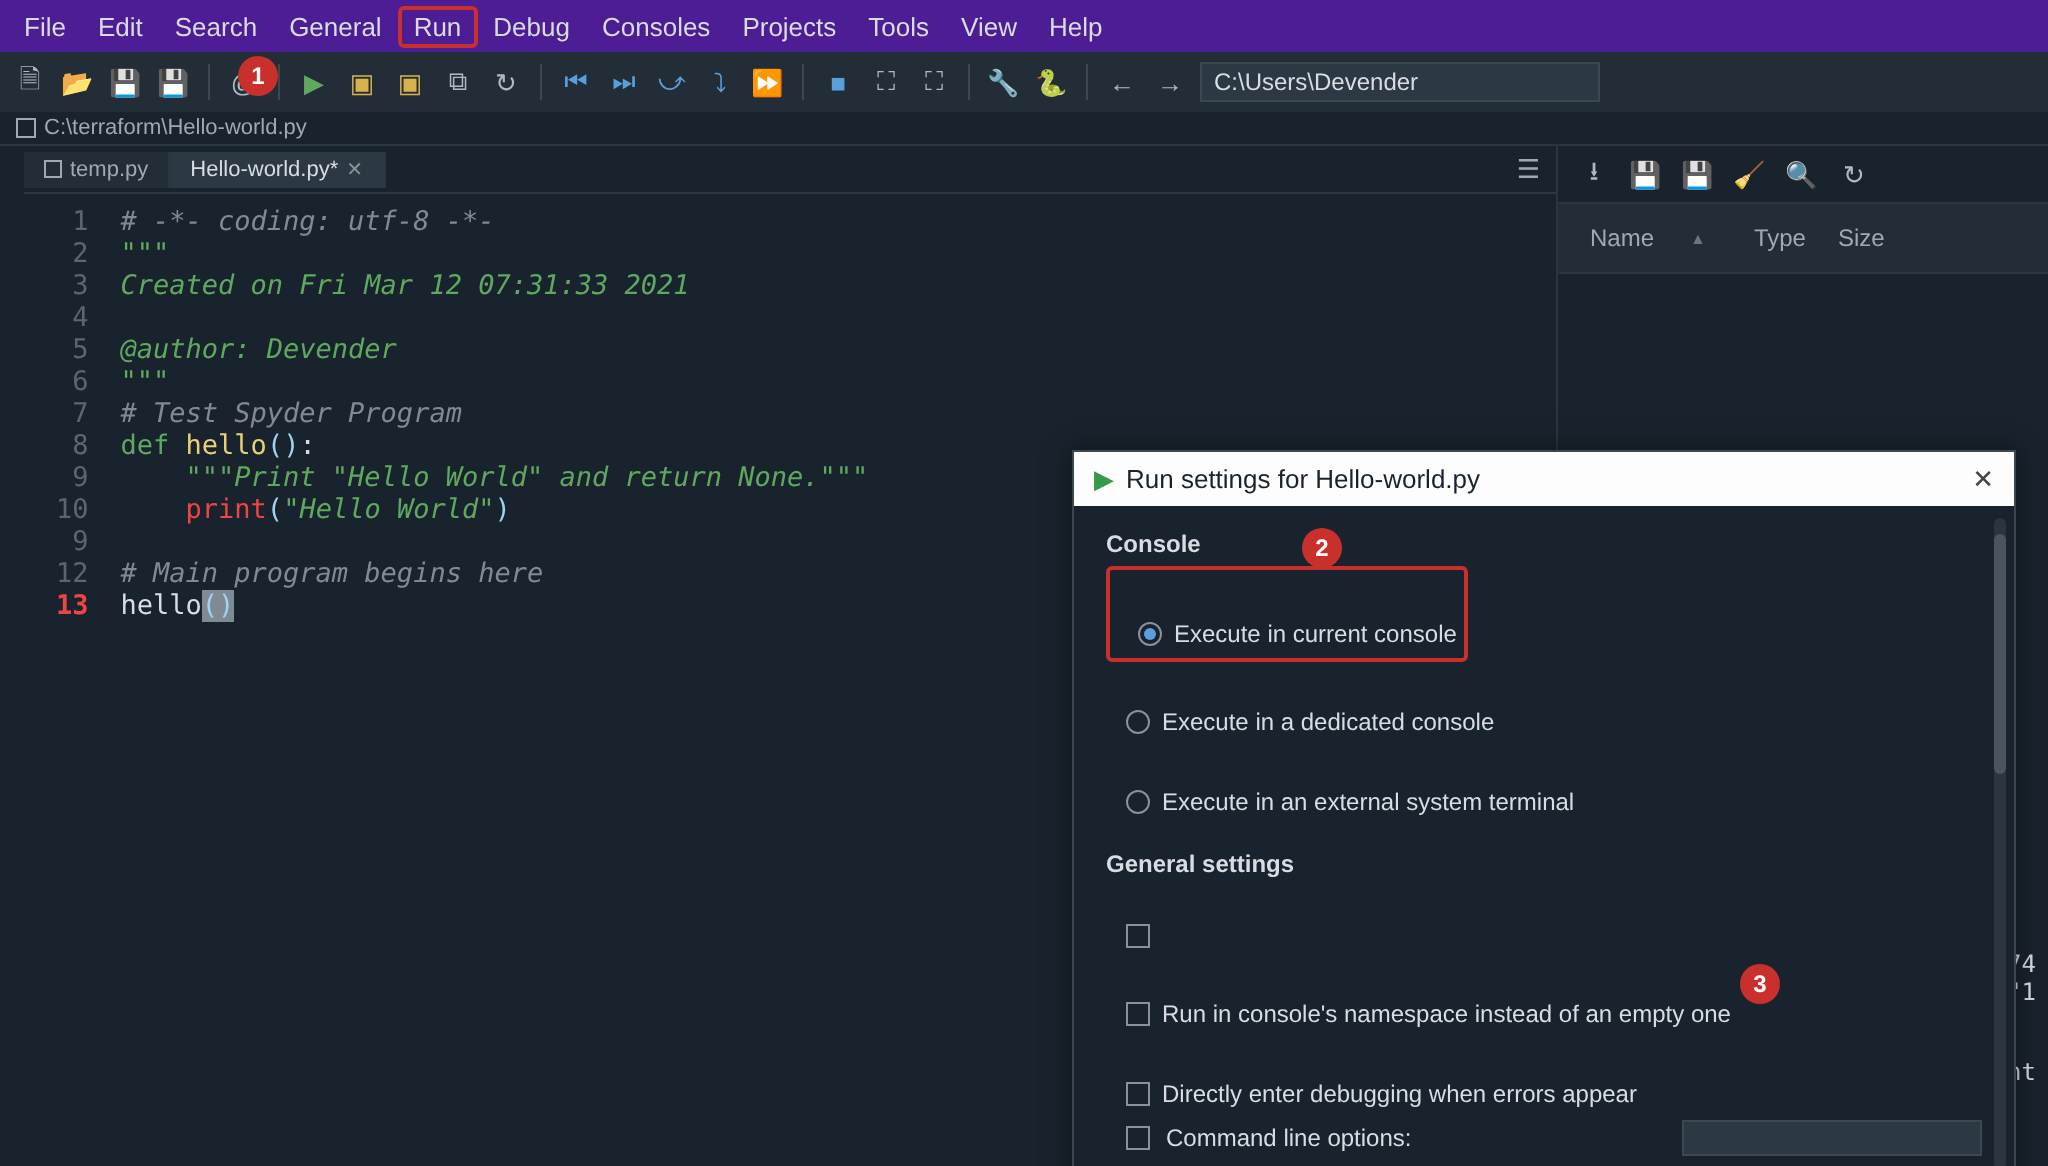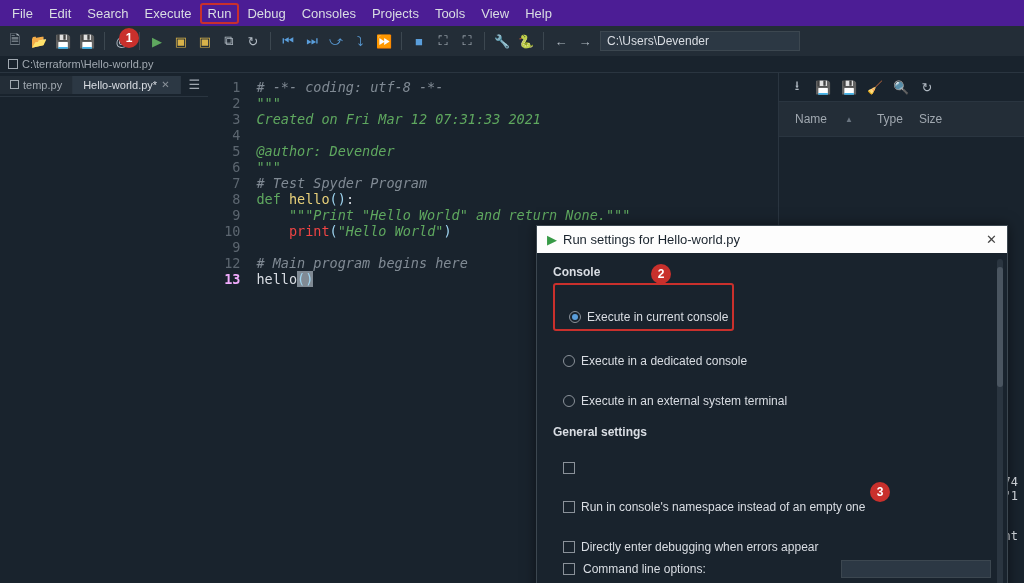--- a/index.html
+++ b/index.html
@@ -78,21 +78,23 @@
 
 
 .mainarea {
   display: flex;
   height: calc(583px - 26px - 30px - 18px);
   position: relative;
 }
 .editorpane {
   flex: 1;
   display: flex;
-  background: #19232d;
+  flex-direction: column;
+  background: #19232d;
+  padding-left: 12px;
 }
 .tabsrow {
   display: flex;
   background: #19232d;
   border-bottom: 1px solid #2a3540;
   align-items: center;
   height: 24px;
 }
 .tab {
   padding: 3px 10px;
@@ -116,21 +118,21 @@
   font-size: 13.5px;
   line-height: 16px;
 }
 .gutter {
   background: #19232d;
   color: #5c6670;
   padding: 6px 10px 6px 16px;
   text-align: right;
 }
 .gutter .ln { height: 16px; }
-.gutter .ln.current { color: #f0abfc; font-weight: bold; }
+.gutter .ln.current { color: #ef4444; font-weight: bold; }
 .code {
   padding: 6px 6px;
   white-space: pre;
 }
 .code .line { height: 16px; }
 .c-cmt { color: #808a94; font-style: italic; }
 .c-str { color: #5fa85f; font-style: italic; }
 .c-kw  { color: #5fa85f; }
 .c-def { color: #e8d07a; }
 .c-fn  { color: #ef4444; }
@@ -261,21 +263,21 @@
   z-index: 200;
 }
 </style>
 </head>
 <body>
 
 <div class="menubar" id="menubar">
     <span>File</span>
     <span>Edit</span>
     <span>Search</span>
-    <span>Execute</span>
+    <span>General</span>
     <span class="highlighted">Run</span>
     <span>Debug</span>
     <span>Consoles</span>
     <span>Projects</span>
     <span>Tools</span>
     <span>View</span>
     <span>Help</span>
   </div>
 
 <div class="toolbar">

